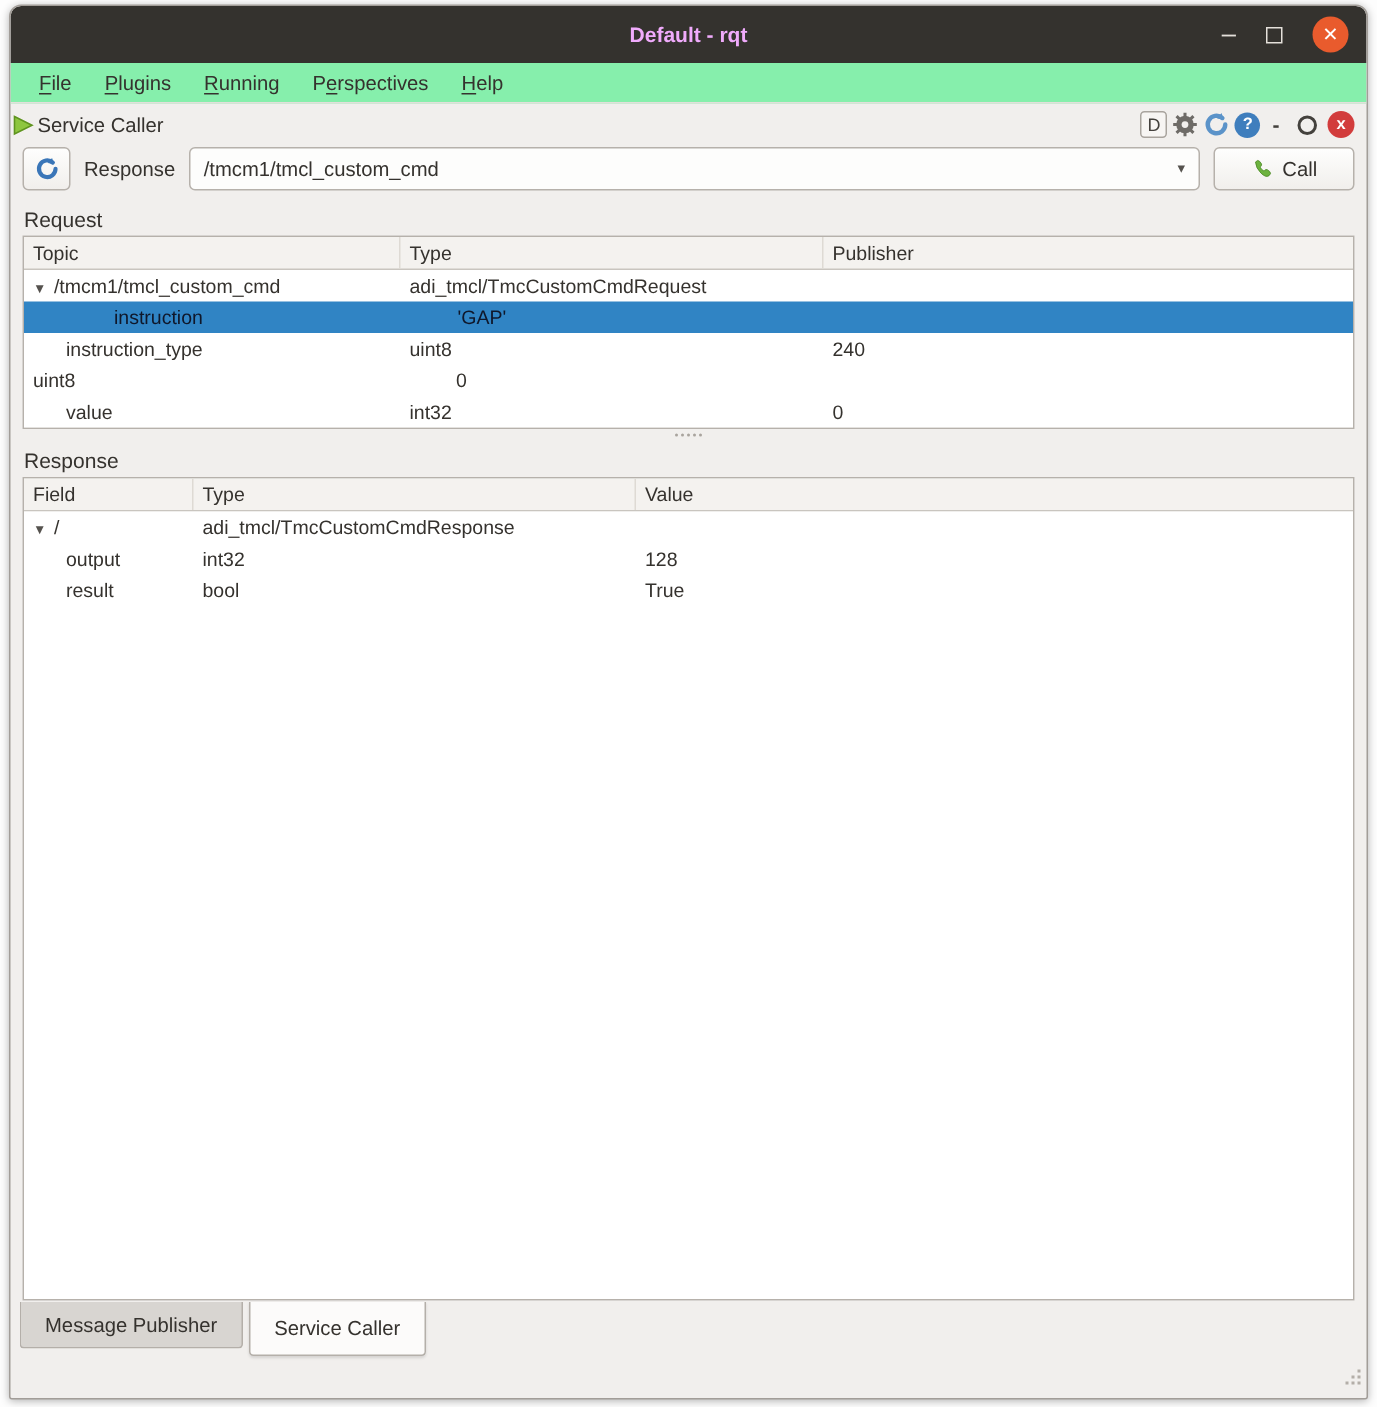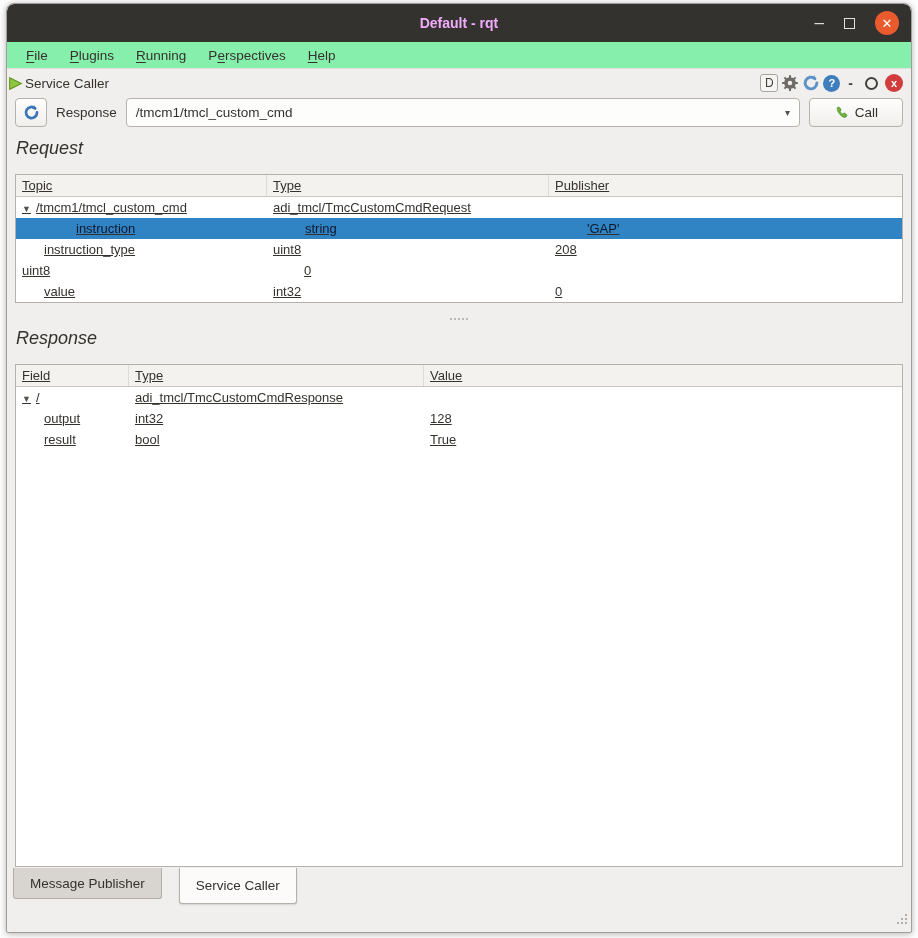--- a/index.html
+++ b/index.html
@@ -37,43 +37,43 @@
   
   .service-row { flex:0 0 36px; display:flex; align-items:center; gap:9px; padding:1px 8px 6px 8px; }
   .btn { border:1px solid #b6b1ab; border-radius:4px; background:linear-gradient(#fefefd,#f1efec); }
   .btn-refresh { width:32px; height:29px; display:flex; align-items:center; justify-content:center; }
   .service-label { font-size:13.5px; }
   .combo { flex:1; height:29px; border:1px solid #b6b1ab; border-radius:4px; background:#fdfdfc; display:flex; align-items:center; padding:0 9px; font-size:13.5px; }
   .combo-arrow { margin-left:auto; color:#55524e; font-size:10px; padding-left:8px; }
   .btn-call { width:94px; height:29px; display:flex; align-items:center; justify-content:center; gap:6px; font-size:13.5px; }
 
   
-  .section-label { font-size:18px; padding:5px 9px 3px;font-style:italic; }
-
-  
-  .tbl { margin:12px 8px; border:1px solid #b6b1ab; background:#ffffff; display:flex; flex-direction:column; overflow:hidden;text-decoration:underline; }
+  .section-label { font-size:14px; padding:5px 9px 3px; }
+
+  
+  .tbl { margin:0 8px; border:1px solid #b6b1ab; background:#ffffff; display:flex; flex-direction:column; overflow:hidden; }
   .tbl-head { display:flex; background:#f4f2ef; border-bottom:1px solid #c9c5bf; flex:0 0 22px; align-items:stretch; }
   .th { font-size:13px; padding:0 6px; border-right:1px solid #dedad4; display:flex; align-items:center; }
   .th:last-child { border-right:none; flex:1; }
   .tr { display:flex; flex:0 0 21px; align-items:center; font-size:13px; background:#fff; }
   .tr.selected { background:#3084c4; color:#0f172a;padding-left:32px; }
   .td { padding:0 6px; white-space:nowrap; }
   .td:last-child { flex:1; }
   .toggle { font-size:9px; color:#55524e; margin-right:5px; }
   .lvl1 { padding-left:28px; }
   .req .c1 { width:251px; } .req .c2 { width:282px; }
   .res .c1 { width:113px; } .res .c2 { width:295px; }
   .response-tbl { flex:1 1 auto; margin-bottom:0; }
 
   
   .splitter { flex:0 0 8px; display:flex; align-items:center; justify-content:center; gap:2px; }
   .splitter i { width:2px; height:2px; background:#a9a49e; border-radius:50%; display:block; }
 
   
-  .tabbar { flex:0 0 40px; display:flex; align-items:flex-start; padding:1px 6px 0; gap:17px; }
+  .tabbar { flex:0 0 40px; display:flex; align-items:flex-start; padding:1px 6px 0; gap:4px; }
   .tab { height:31px; padding:0 16px; display:flex; align-items:center; font-size:13.5px;
          background:#d8d5d1; border:1px solid #b4afa9; border-top:none; border-radius:0 0 3px 3px; }
   .tab.active { background:#fcfbfa; height:36px; border-top:none; box-shadow:0 1px 2px rgba(0,0,0,.12); }
 
   
   .statusbar { flex:0 0 25px; position:relative; }
   .grip { position:absolute; right:3px; bottom:3px; }
 </style>
 </head>
 <body>
@@ -158,27 +158,26 @@
         <div class="th c2">Type</div>
         <div class="th c3">Publisher</div>
       </div>
   <div class="tr">
         <div class="td c1"><span class="toggle">▼</span>/tmcm1/tmcl_custom_cmd</div>
         <div class="td c2">adi_tmcl/TmcCustomCmdRequest</div>
         <div class="td c3"></div>
       </div>
       <div class="tr selected">
         <div class="td c1 lvl1">instruction</div>
-        <div class="td c2">string</div>
         <div class="td c3">'GAP'</div>
       </div>
       <div class="tr">
         <div class="td c1 lvl1">instruction_type</div>
         <div class="td c2">uint8</div>
-        <div class="td c3">208</div>
+        <div class="td c3">240</div>
       </div>
       <div class="tr">
         <div class="td c2">uint8</div>
         <div class="td c3">0</div>
       </div>
       <div class="tr">
         <div class="td c1 lvl1">value</div>
         <div class="td c2">int32</div>
         <div class="td c3">0</div>
       </div>

